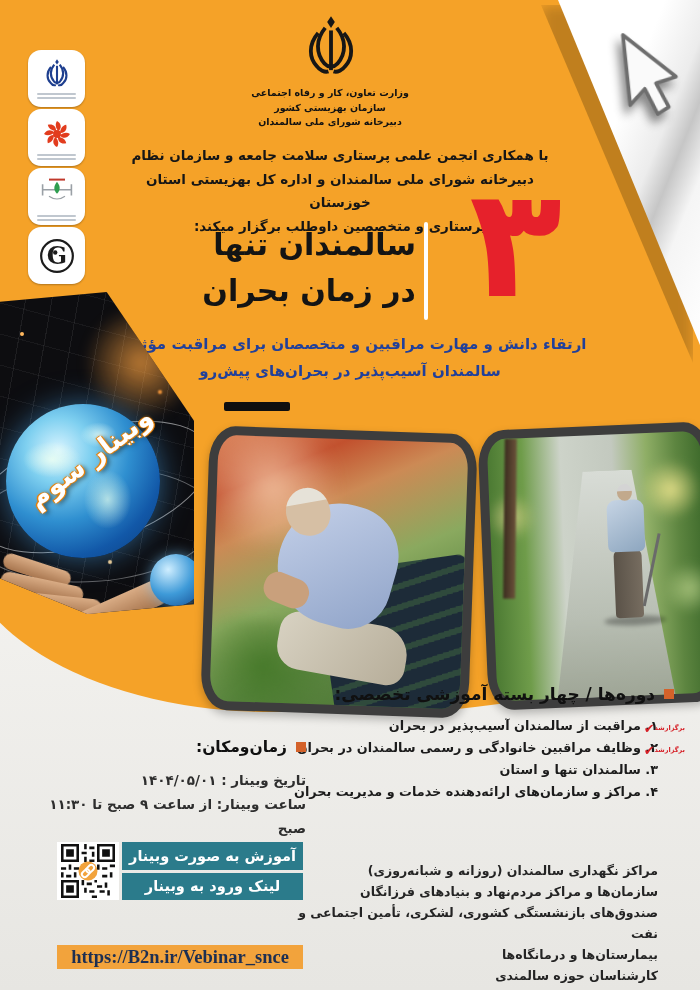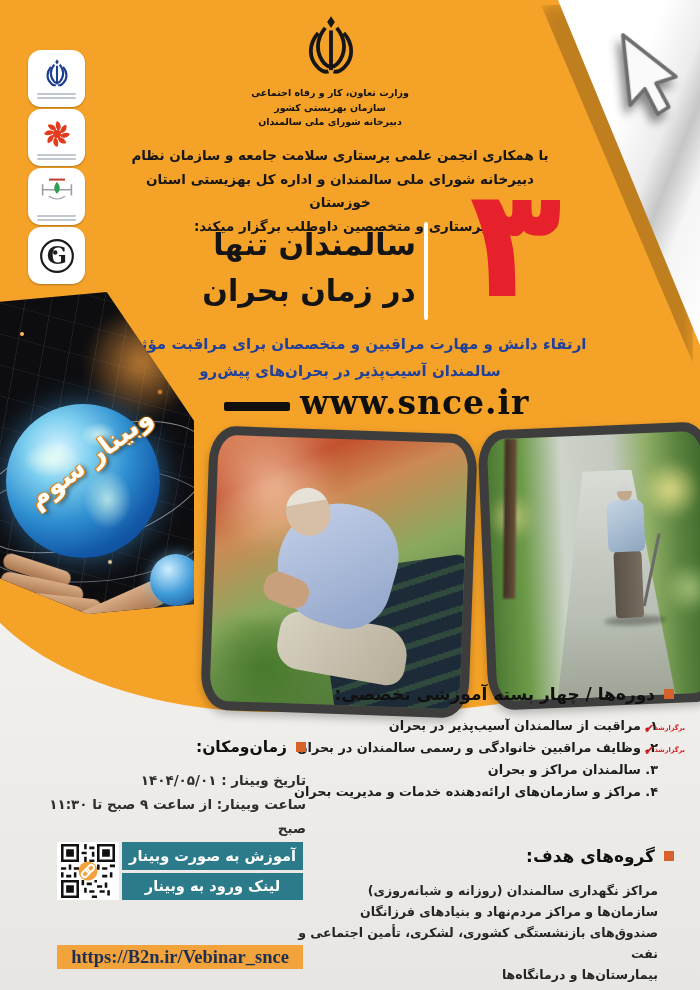--- a/index.html
+++ b/index.html
@@ -229,21 +229,20 @@
   <div class="title-black" dir="rtl">
     <div>سالمندان تنها</div>
     <div>در زمان بحران</div>
   </div>
 
   <div class="subtitle" dir="rtl">
     <div>ارتقاء دانش و مهارت مراقبین و متخصصان برای مراقبت مؤثر از</div>
     <div>سالمندان آسیب‌پذیر در بحران‌های پیش‌رو</div>
   </div>
   <div class="dash"></div>
-  <div class="site">www.snce.ir</div>
 
   <div class="photo-left">
     <div class="pl-grid"></div>
     <div class="pl-glow"></div>
     <div class="pl-sparks"></div>
     <div class="orbit"></div>
     <div class="orbit o2"></div>
     <div class="globe"></div>
     <div class="finger f1"></div>
     <div class="finger f2"></div>
@@ -295,34 +294,30 @@
       <div class="c-item">
         <span class="stamp">
             <span class="stamp-t">برگزارشد</span>
             <span class="stamp-c">✔</span>
           </span>
         <span>۲.</span>
         <span>وظایف مراقبین خانوادگی و رسمی سالمندان در بحران</span>
       </div>
       <div class="c-item">
         <span>۳.</span>
-        <span>سالمندان مراکز و بحران</span>
+        <span>سالمندان تنها و استان</span>
       </div>
       <div class="c-item">
         <span>۴.</span>
         <span>مراکز و سازمان‌های ارائه‌دهنده خدمات و مدیریت بحران</span>
       </div>
     </div>
   </div>
 
   <div class="groups" dir="rtl">
-    <div class="sec-heading">
-      <span class="bullet"></span>
-      <span>گروه‌های هدف:</span>
-    </div>
     <div class="g-list">
       <div class="g-item">مراکز نگهداری سالمندان (روزانه و شبانه‌روزی)</div>
       <div class="g-item">سازمان‌ها و مراکز مردم‌نهاد و بنیادهای فرزانگان</div>
       <div class="g-item">صندوق‌های بازنشستگی کشوری، لشکری، تأمین اجتماعی و نفت</div>
       <div class="g-item">بیمارستان‌ها و درمانگاه‌ها</div>
       <div class="g-item">کارشناسان حوزه سالمندی</div>
     </div>
   </div>
 
   <div class="schedule" dir="rtl">

